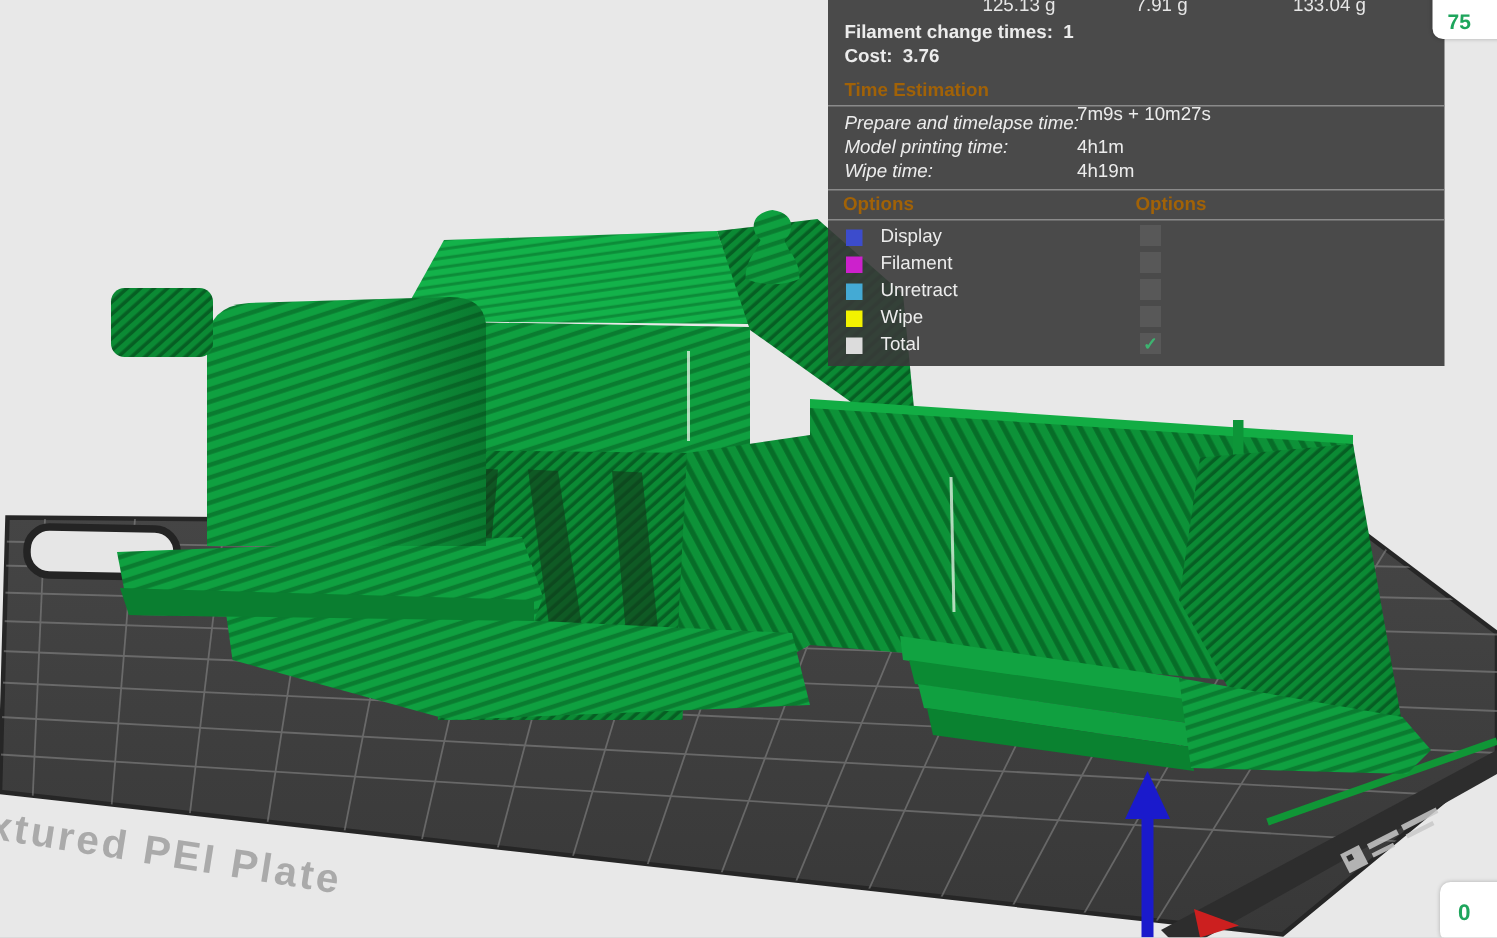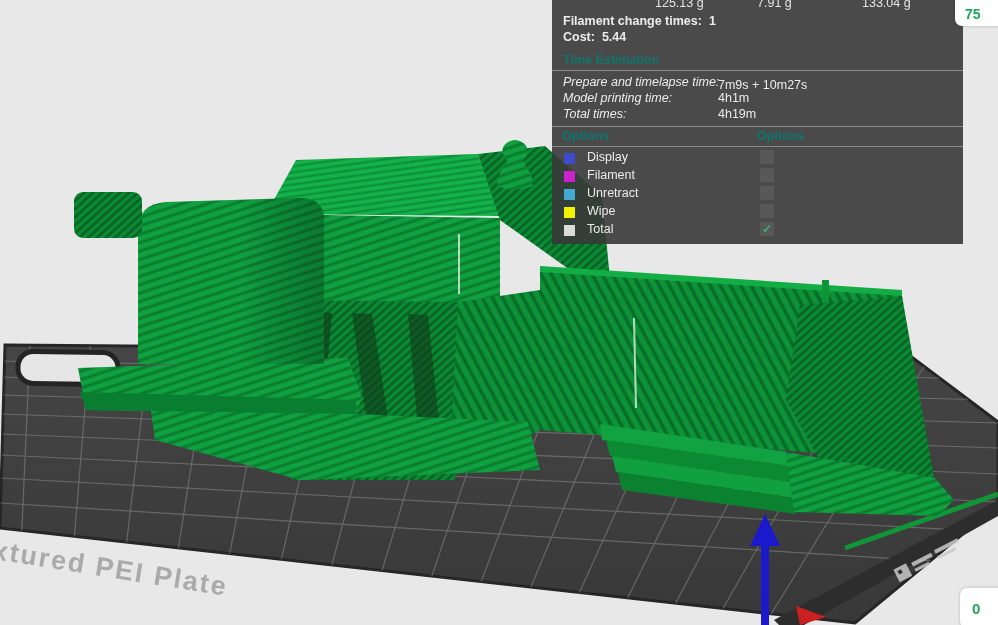--- a/index.html
+++ b/index.html
@@ -6,21 +6,21 @@
   #screen{position:relative;width:998px;height:625px;overflow:hidden;background:#e8e8e8;
           font-family:"Liberation Sans", sans-serif;}
   #scene{position:absolute;left:0;top:0;}
   
   .panel{position:absolute;left:552px;top:0;width:411px;height:244px;
          background:rgba(56,56,56,0.90);color:#ececec;font-size:12.5px;}
   .panel .abs{position:absolute;white-space:nowrap;font-weight:bold;}
   .gval{position:absolute;top:-4px;font-size:12.5px;color:#e6e6e6;}
   .row-label{position:absolute;left:11px;white-space:nowrap;font-style:italic;}
   .row-value{position:absolute;left:166px;white-space:nowrap;}
-  .bold{font-weight:bold;color:#0f766e;}
+  .bold{font-weight:bold;color:#a16207;}
   .divider{position:absolute;left:0;width:100%;height:1px;background:#8a8a8a;}
   .chip{position:absolute;left:12px;width:11px;height:11px;}
   .opt-label{position:absolute;left:35px;}
   .checkbox{position:absolute;left:208px;width:14px;height:14px;background:#585858;
             color:#3db370;font-size:12px;font-weight:bold;line-height:14px;text-align:center;
             cursor:pointer;}
   
   .badge{position:absolute;background:#ffffff;border-radius:7px;
          box-shadow:0 0 3px rgba(0,0,0,0.25);font-weight:bold;}
   #badge-top{left:955px;top:-16px;width:58px;height:42px;font-size:14px;
@@ -174,31 +174,31 @@
 
   <div class="panel">
     <span class="gval" style="left:103px">125.13 g</span>
     <span class="gval" style="left:205px">7.91 g</span>
     <span class="gval" style="left:310px">133.04 g</span>
 
     <span class="abs" style="left:11px;top:14px">
       <span>Filament change times:</span>&nbsp;&nbsp;<span>1</span>
     </span>
     <span class="abs" style="left:11px;top:30px">
-      <span>Cost:</span>&nbsp;&nbsp;<span>5.44</span>
+      <span>Cost:</span>&nbsp;&nbsp;<span>3.76</span>
     </span>
 
     <span class="abs bold" style="left:11px;top:53px">Time Estimation</span>
     <div class="divider" style="top:70px"></div>
 
     <span class="row-label" style="top:75px">Prepare and timelapse time:</span>
-    <span class="row-value" style="top:78px">7m9s + 10m27s</span>
+    <span class="row-value" style="top:69px">7m9s + 10m27s</span>
     <span class="row-label" style="top:91px">Model printing time:</span>
     <span class="row-value" style="top:91px">4h1m</span>
-    <span class="row-label" style="top:107px">Total times:</span>
+    <span class="row-label" style="top:107px">Wipe time:</span>
     <span class="row-value" style="top:107px">4h19m</span>
 
     <div class="divider" style="top:126px"></div>
     <span class="abs bold" style="left:10px;top:129px">Options</span>
     <span class="abs bold" style="left:205px;top:129px">Options</span>
     <div class="divider" style="top:146px"></div>
 
     <span class="chip" style="top: 153px; background: rgb(60, 76, 204);"></span>
     <span class="opt-label" style="top:150px">Display</span>
     <span class="checkbox" style="top:150px"></span>

